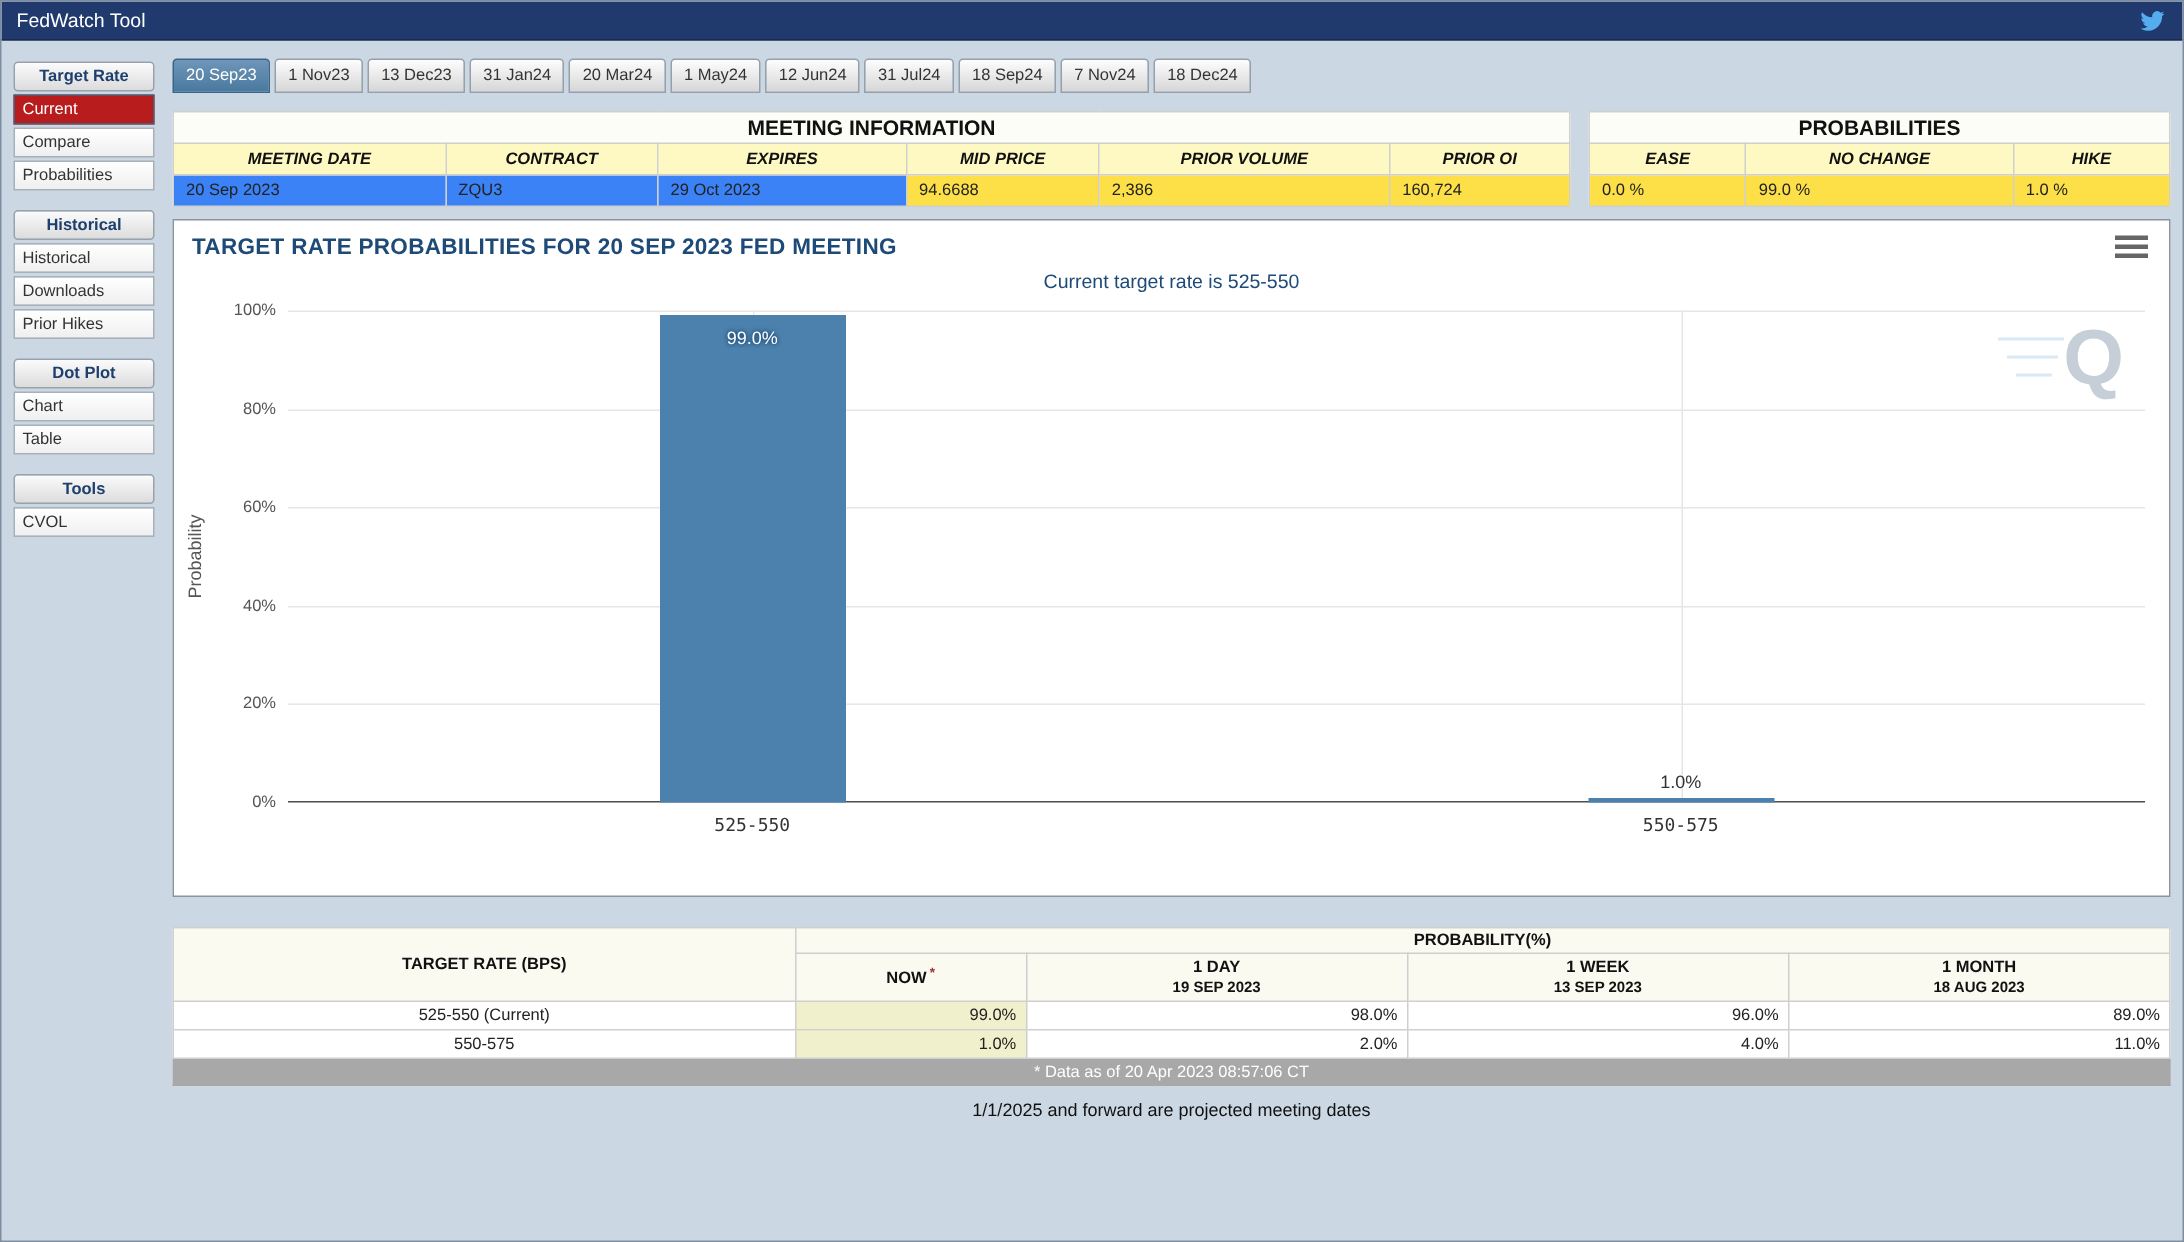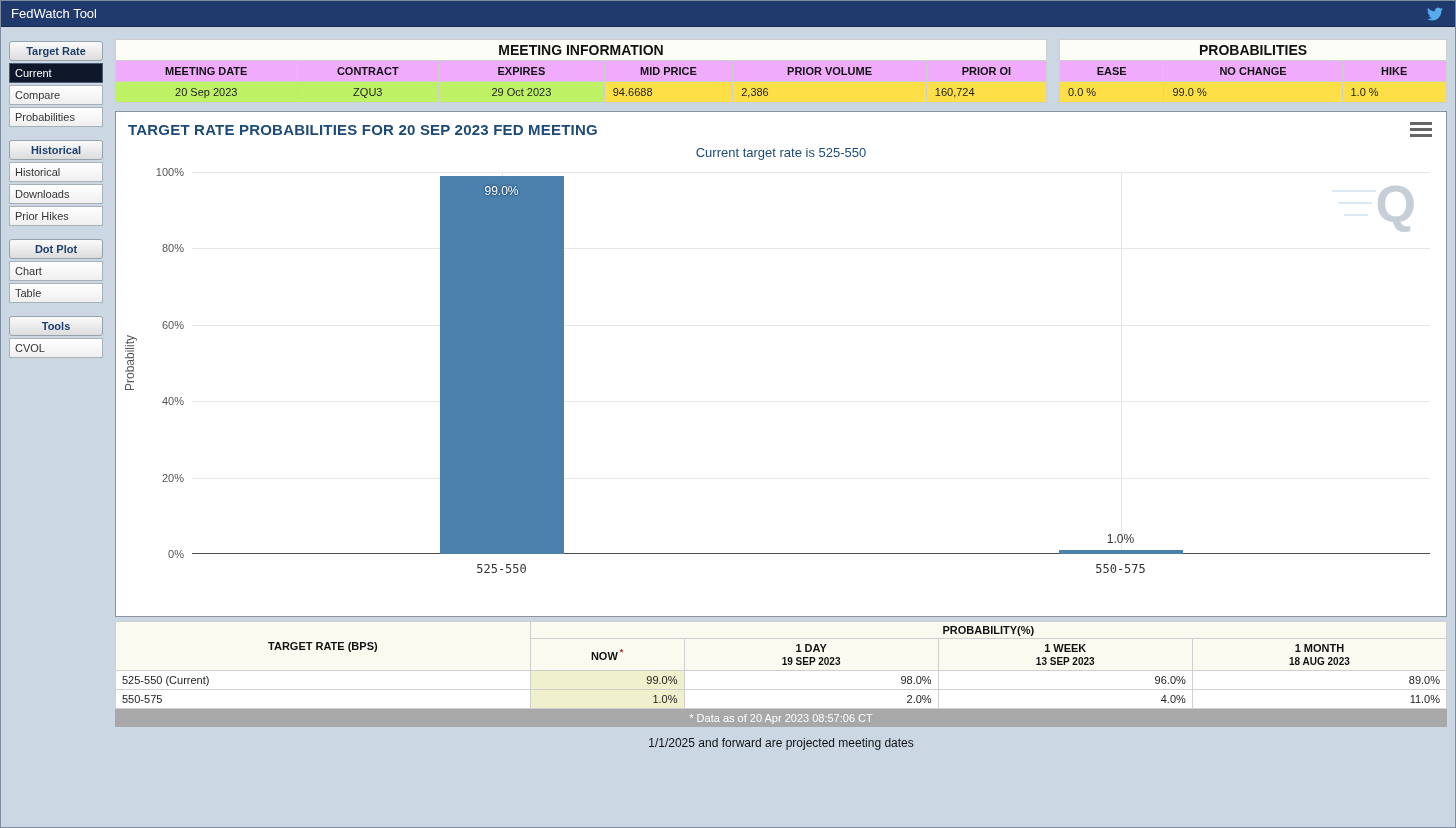--- a/index.html
+++ b/index.html
@@ -32,50 +32,50 @@
     background:linear-gradient(#fbfbfb,#dcdcdc);
     border:1px solid #98a2ac; border-radius:3px;
     text-align:center; font-weight:bold; color:#1d3f6e;
     padding:3px 0; cursor:pointer;
   }
   .side-item {
     background:linear-gradient(#ffffff,#efefef);
     border:1px solid #a8b0b8;
     padding:3px 5px; color:#333; cursor:pointer;
   }
-  .side-item.selected { background:#0f172a; color:#fff; border-color:#4a5b73; }
+  .side-item.selected { background:#b91c1c; color:#fff; border-color:#4a5b73; }
 
   
   .tabs { display:flex; gap:3px; margin-bottom:12px; }
   .tab {
     background:linear-gradient(#fdfdfd,#d6d6d6);
     border:1px solid #96a0aa; border-radius:3px 3px 0 0;
     padding:4px 8px 5px 8px; color:#333; cursor:pointer; white-space:nowrap;
   }
   .tab.selected {
     background:linear-gradient(#6e96b8,#49799f);
     color:#fff; border-color:#3c648b;
   }
 
   
   .info-row { display:flex; gap:12px; margin-bottom:8px; }
   .panel-table { border-collapse:collapse; background:#fff; }
   .panel-table td, .panel-table th { border:1px solid #cfcfcf; padding:0 8px; height:21px; }
   .panel-table { border:1px solid #8a949e; }
   .panel-title { background:#fdfdf7; font-weight:bold; text-align:center; font-size:14px; color:#111; }
-  .panel-colhead { background:#f0abfc; font-weight:bold; color:#111; }
-  .val-c { text-align:center; background:#bef264; }
+  .panel-colhead { background:#fef9c3; font-weight:bold; color:#111;font-style:italic; }
+  .val-c { text-align:left; background:#3b82f6; }
   .val-r { text-align:left; background:#fde047; }
   .meeting-table { flex:1; }
   .probs-table { width:388px; flex:none; }
 
   
   .chart-panel {
     position:relative; background:#fff; border:1px solid #8a949e;
-    height:506px; margin-bottom:4px;
+    height:452px; margin-bottom:20px;
   }
   .chart-title {
     position:absolute; top:9px; left:12px;
     color:#1d4a77; font-size:15px; font-weight:bold; letter-spacing:.2px;
   }
   .chart-subtitle {
     position:absolute; top:33px; left:0; width:100%;
     text-align:center; color:#1d4a77; font-size:13px;
   }
   .hamburger { position:absolute; top:10px; right:14px; cursor:pointer; width:22px; }
@@ -122,21 +122,21 @@
   
   .prob-table { width:100%; border-collapse:collapse; background:#fff; border:1px solid #8a949e; }
   .prob-table th, .prob-table td { border:1px solid #cfcfcf; padding:2px 6px; }
   .prob-table th { background:#fafaf0; color:#111; font-size:11px; }
   .rate-head { width:31%; }
   .head-2line { line-height:1.3; }
   .head-2line .l2 { display:block; font-size:10px; }
   .now-col { width:11.5%; }
   .hist-col { width:19%; }
   .sup-star { color:#a03030; font-size:9px; vertical-align:super; margin-left:2px; }
-  .rate-cell { text-align:left; height:19px;margin-left:40px; }
+  .rate-cell { text-align:center; height:19px;margin-left:40px; }
   .num-cell { text-align:right; height:19px; }
   .now-cell { background:#f0f0cc; }
   .foot-row td {
     background:#a8a8a8; color:#fff; text-align:center;
     border-color:#a8a8a8; height:18px; font-size:11px;
   }
   .footer-note { text-align:center; color:#111; font-size:12px; margin-top:9px; }
 </style>
 </head>
 <body>
@@ -171,20 +171,33 @@
       <div class="side-item">Table</div>
     </div>
     <div class="side-section">
       <div class="side-header">Tools</div>
       <div class="side-item">CVOL</div>
     </div>
   </div>
 
   <div class="content">
 
+    <div class="tabs">
+      <div class="tab selected">20 Sep23</div>
+      <div class="tab">1 Nov23</div>
+      <div class="tab">13 Dec23</div>
+      <div class="tab">31 Jan24</div>
+      <div class="tab">20 Mar24</div>
+      <div class="tab">1 May24</div>
+      <div class="tab">12 Jun24</div>
+      <div class="tab">31 Jul24</div>
+      <div class="tab">18 Sep24</div>
+      <div class="tab">7 Nov24</div>
+      <div class="tab">18 Dec24</div>
+    </div>
 
     <div class="info-row">
       <table class="panel-table meeting-table">
         <tbody>
             <tr>
               <td class="panel-title" colspan="6">MEETING INFORMATION</td>
             </tr>
         <tr>
           <th class="panel-colhead" style="width:19.5%">MEETING DATE</th>
           <th class="panel-colhead" style="width:15.2%">CONTRACT</th>

